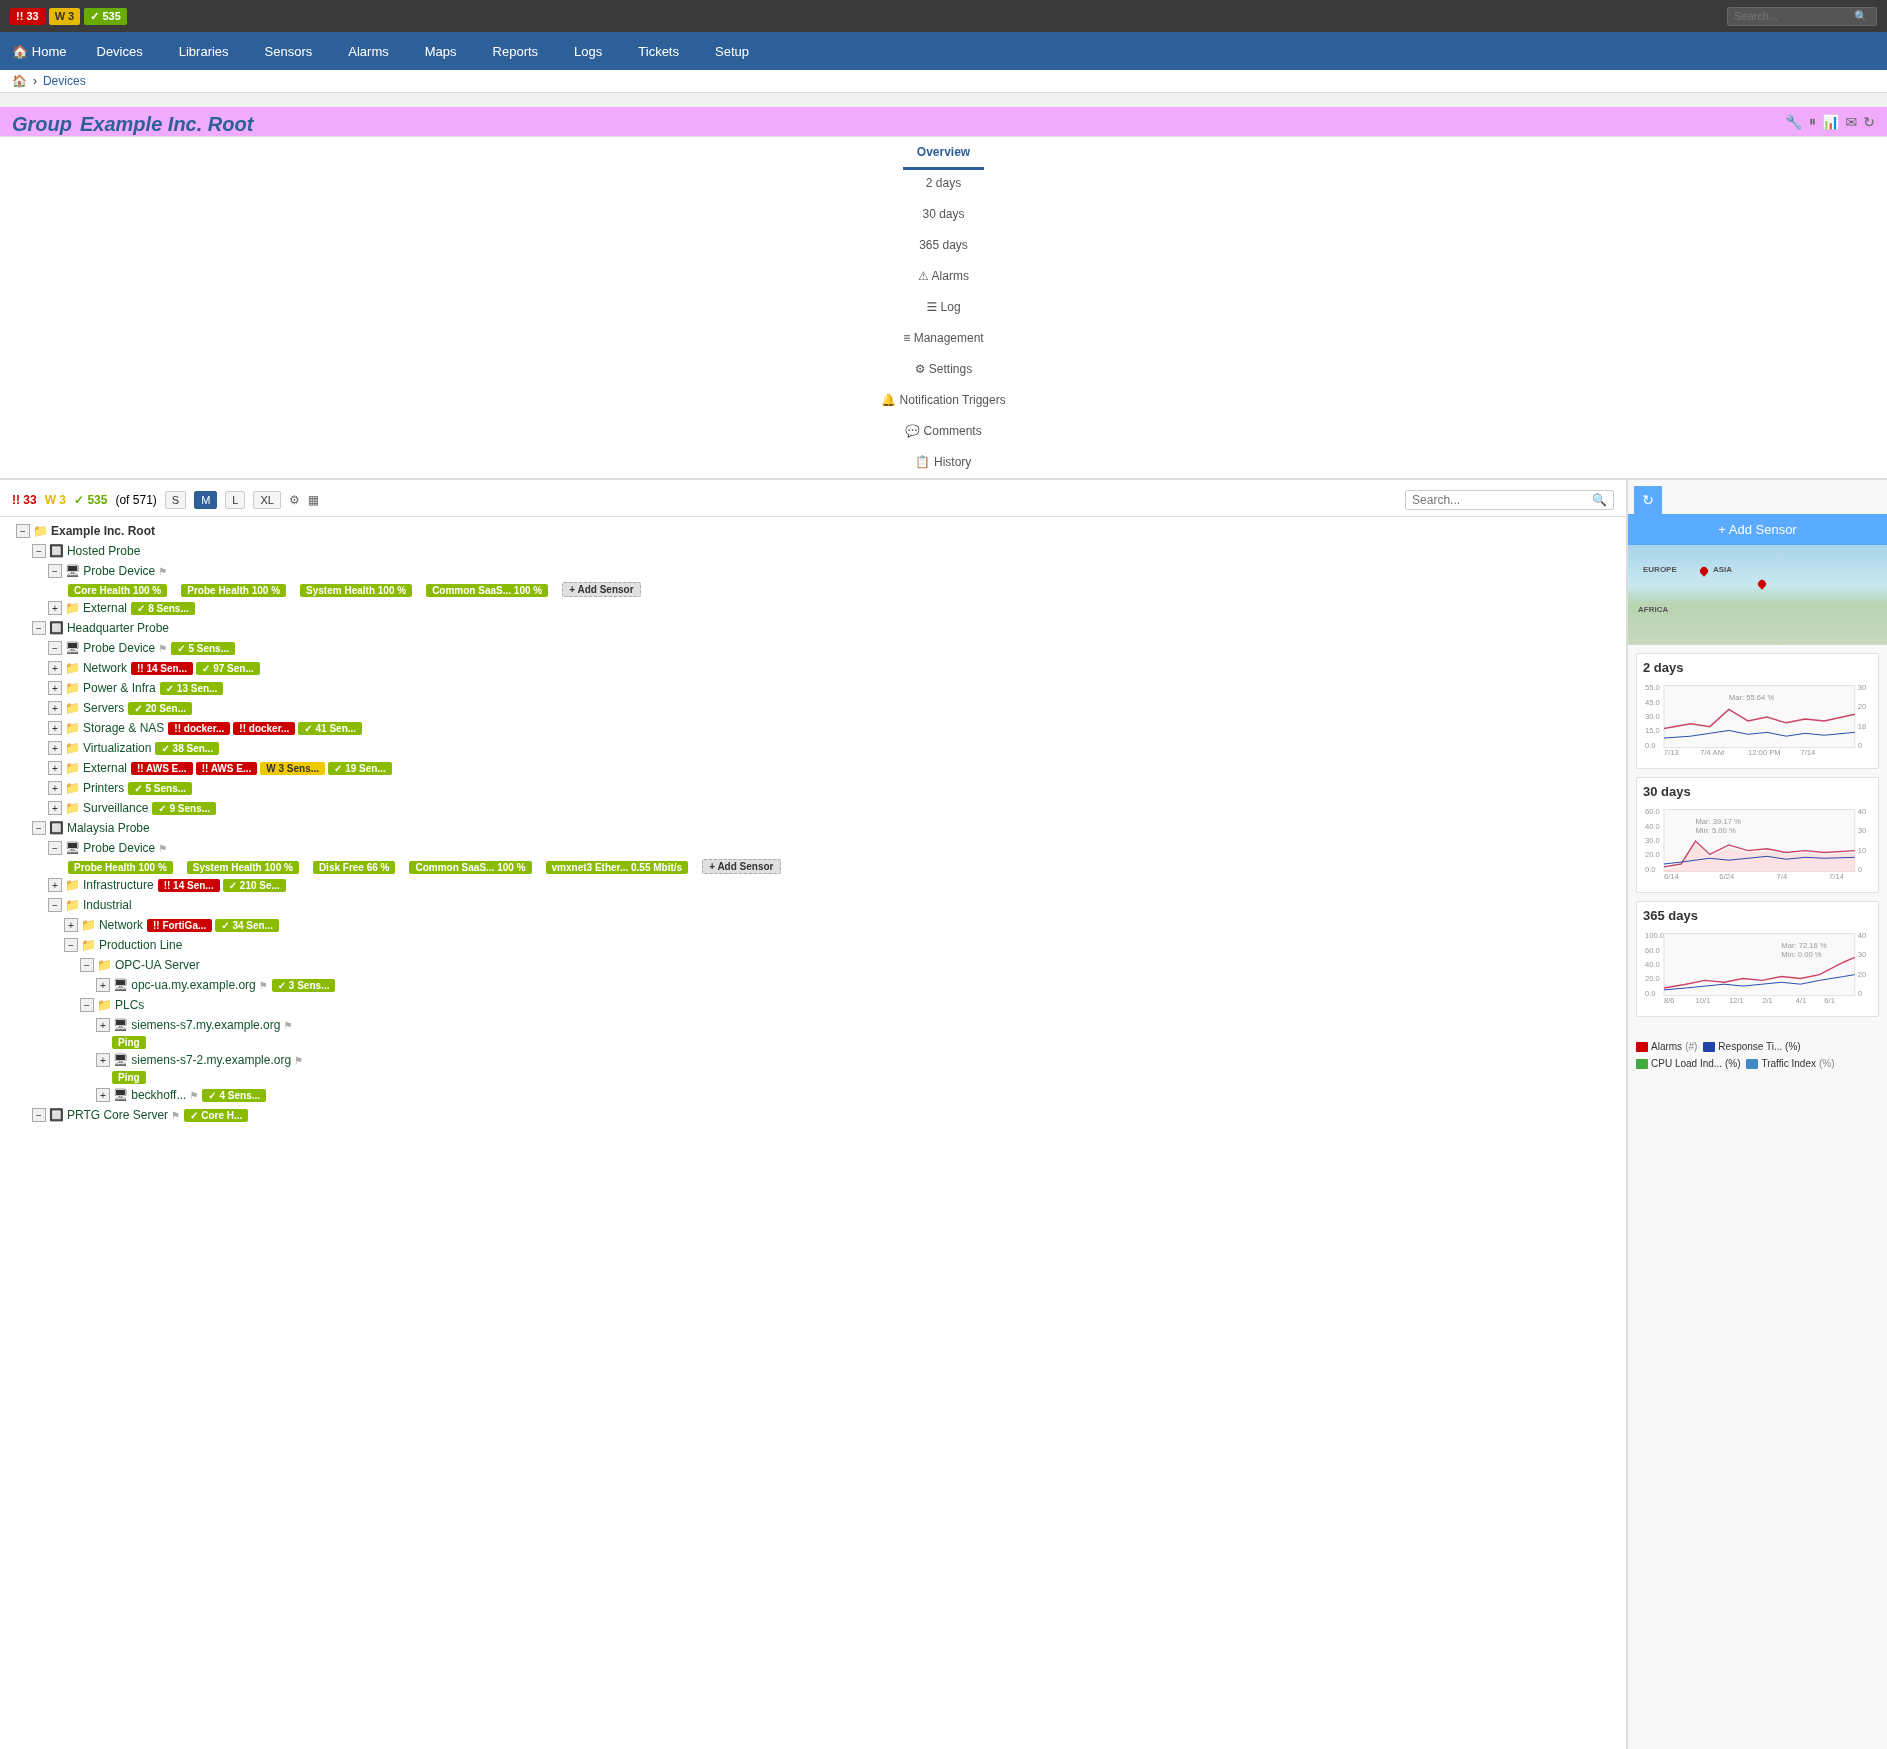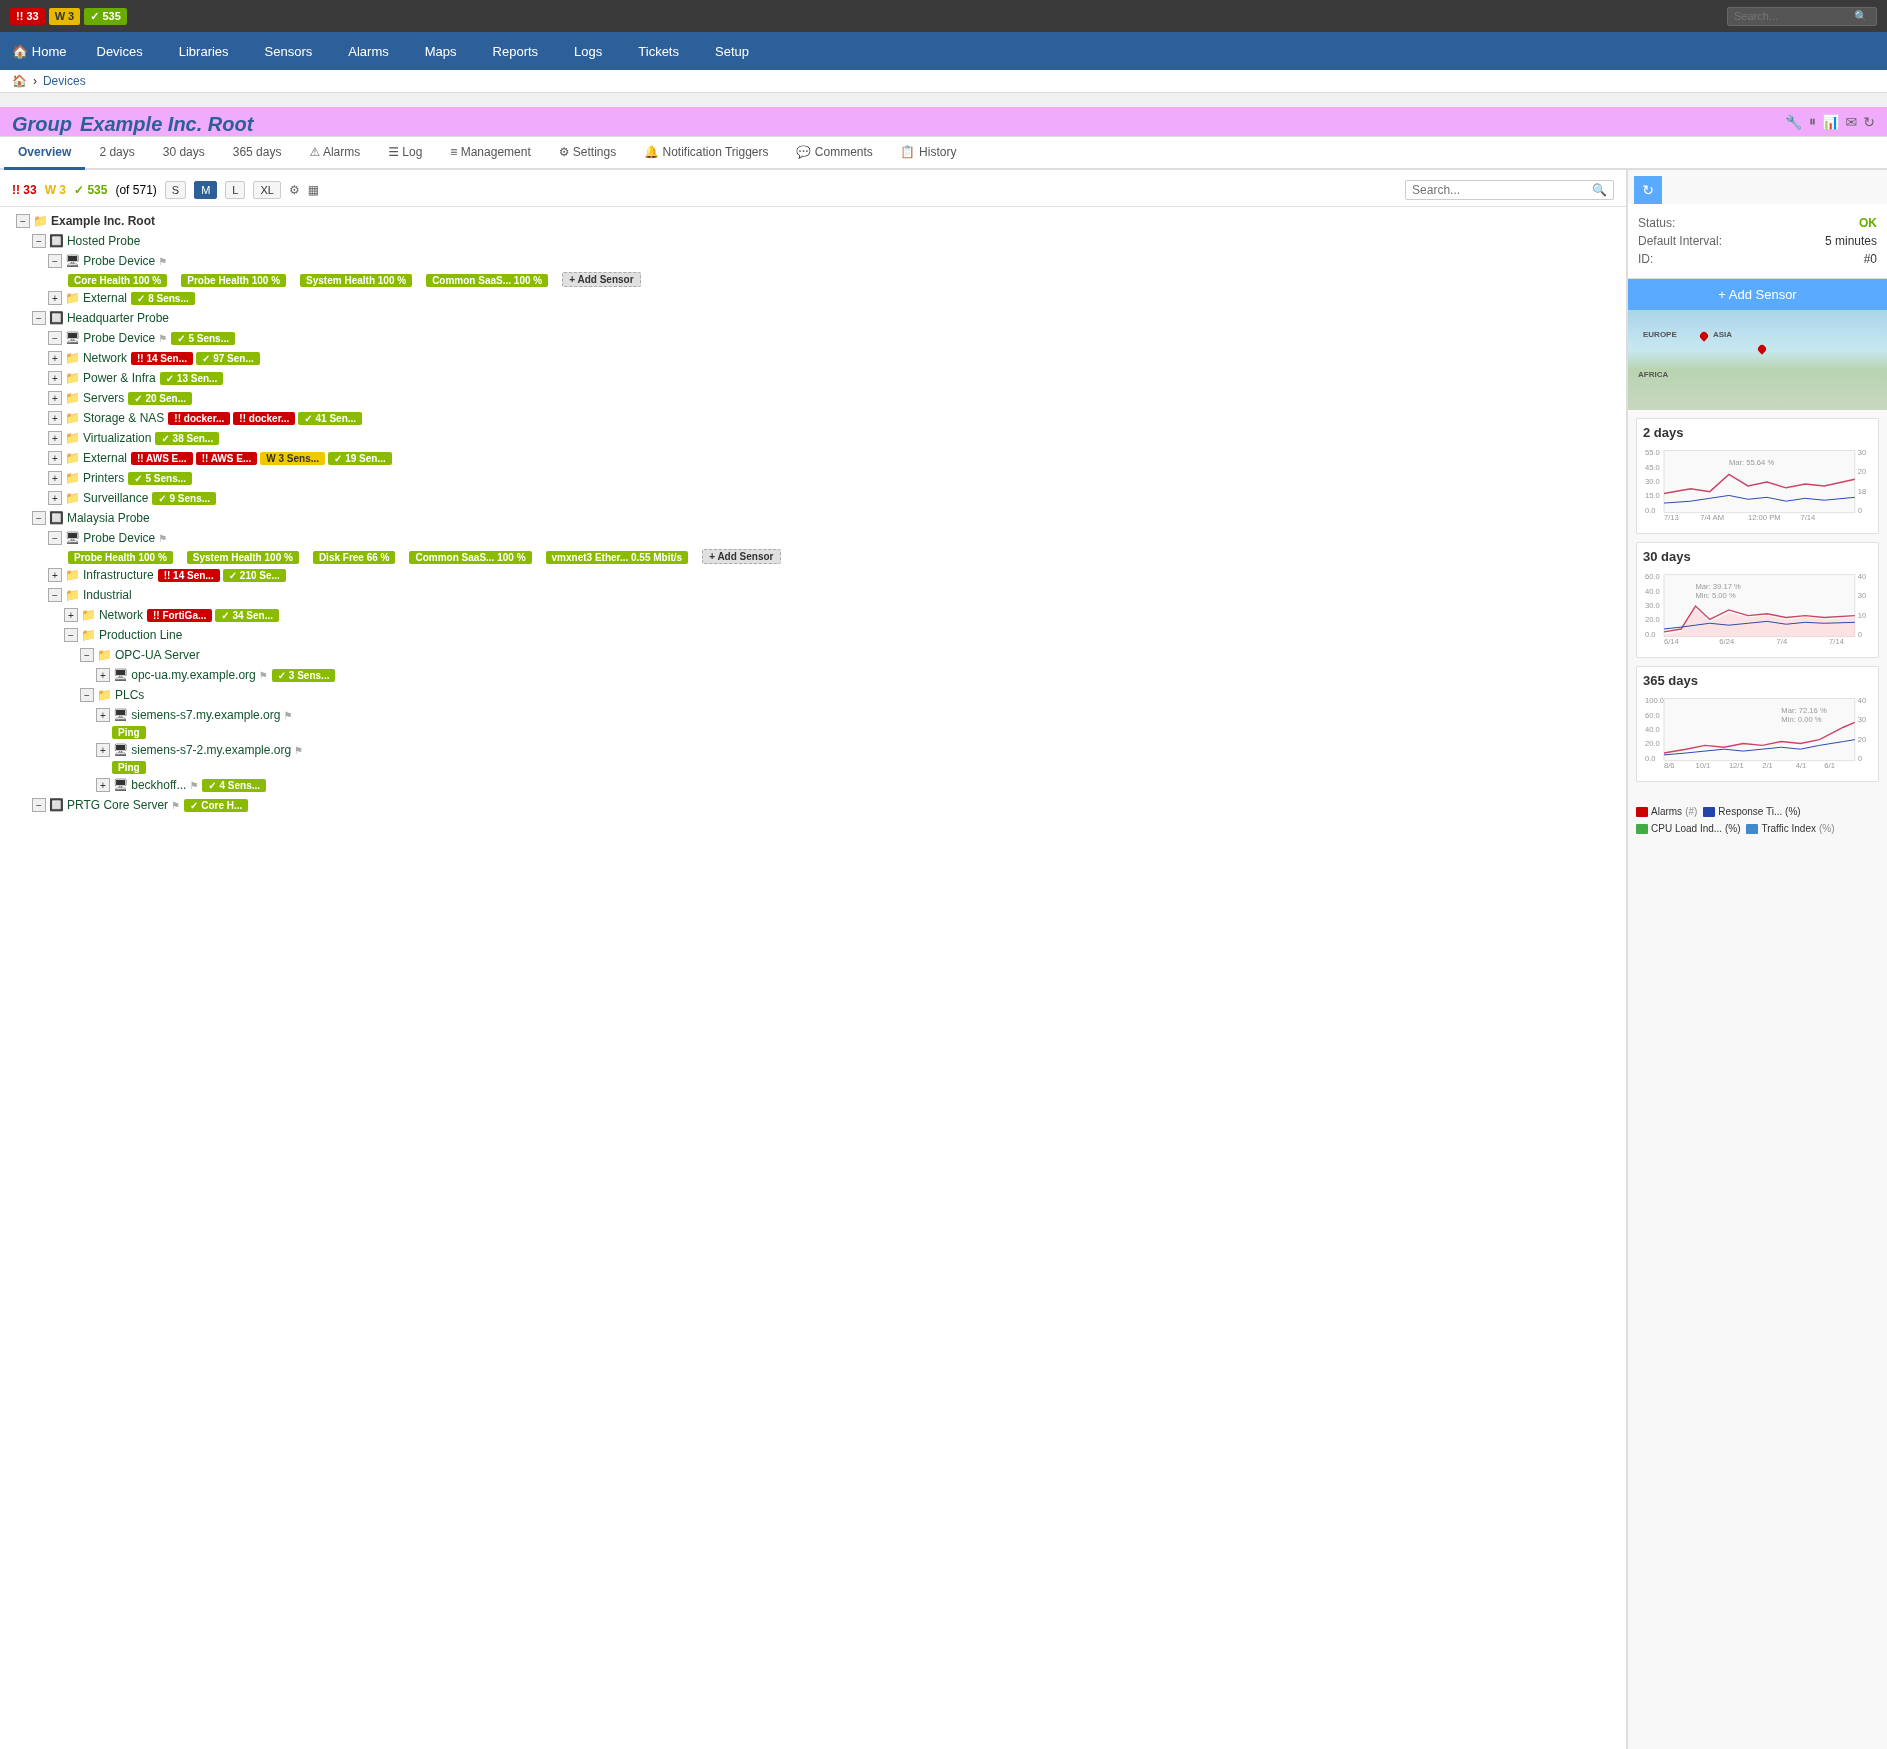--- a/index.html
+++ b/index.html
@@ -100,20 +100,21 @@
       cursor: pointer;
     }
 
     
     .tabs {
       background: #fff;
       display: flex;
       align-items: center;
       border-bottom: 2px solid #ddd;
       padding: 0 4px;
+      flex-direction: column;
     }
     .tab {
       padding: 8px 14px;
       cursor: pointer;
       font-size: 12px;
       color: #555;
       border-bottom: 3px solid transparent;
       margin-bottom: -2px;
       white-space: nowrap;
     }
@@ -686,34 +687,20 @@
     </div>
   </div>
 
   <div class="right-panel">
 
     
     <div style="background:#5aabff;width:28px;height:28px;display:flex;align-items:center;justify-content:center;margin:6px 6px 0;">
       <span style="color:#fff;font-size:14px;">↻</span>
     </div>
 
-    <div class="status-section">
-      <div class="status-row">
-        <span class="status-label">Status:</span>
-        <span class="status-ok">OK</span>
-      </div>
-      <div class="status-row">
-        <span class="status-label">Default Interval:</span>
-        <span class="status-value">5 minutes</span>
-      </div>
-      <div class="status-row">
-        <span class="status-label">ID:</span>
-        <span class="status-value">#0</span>
-      </div>
-    </div>
 
     
     <button class="add-sensor-btn">+ Add Sensor</button>
 
     
     <div class="map-section">
       <div class="map-bg">
         <span class="map-label" style="top:20px;left:15px;">EUROPE</span>
         <span class="map-label" style="top:20px;left:85px;">ASIA</span>
         <span class="map-label" style="top:60px;left:10px;">AFRICA</span>

